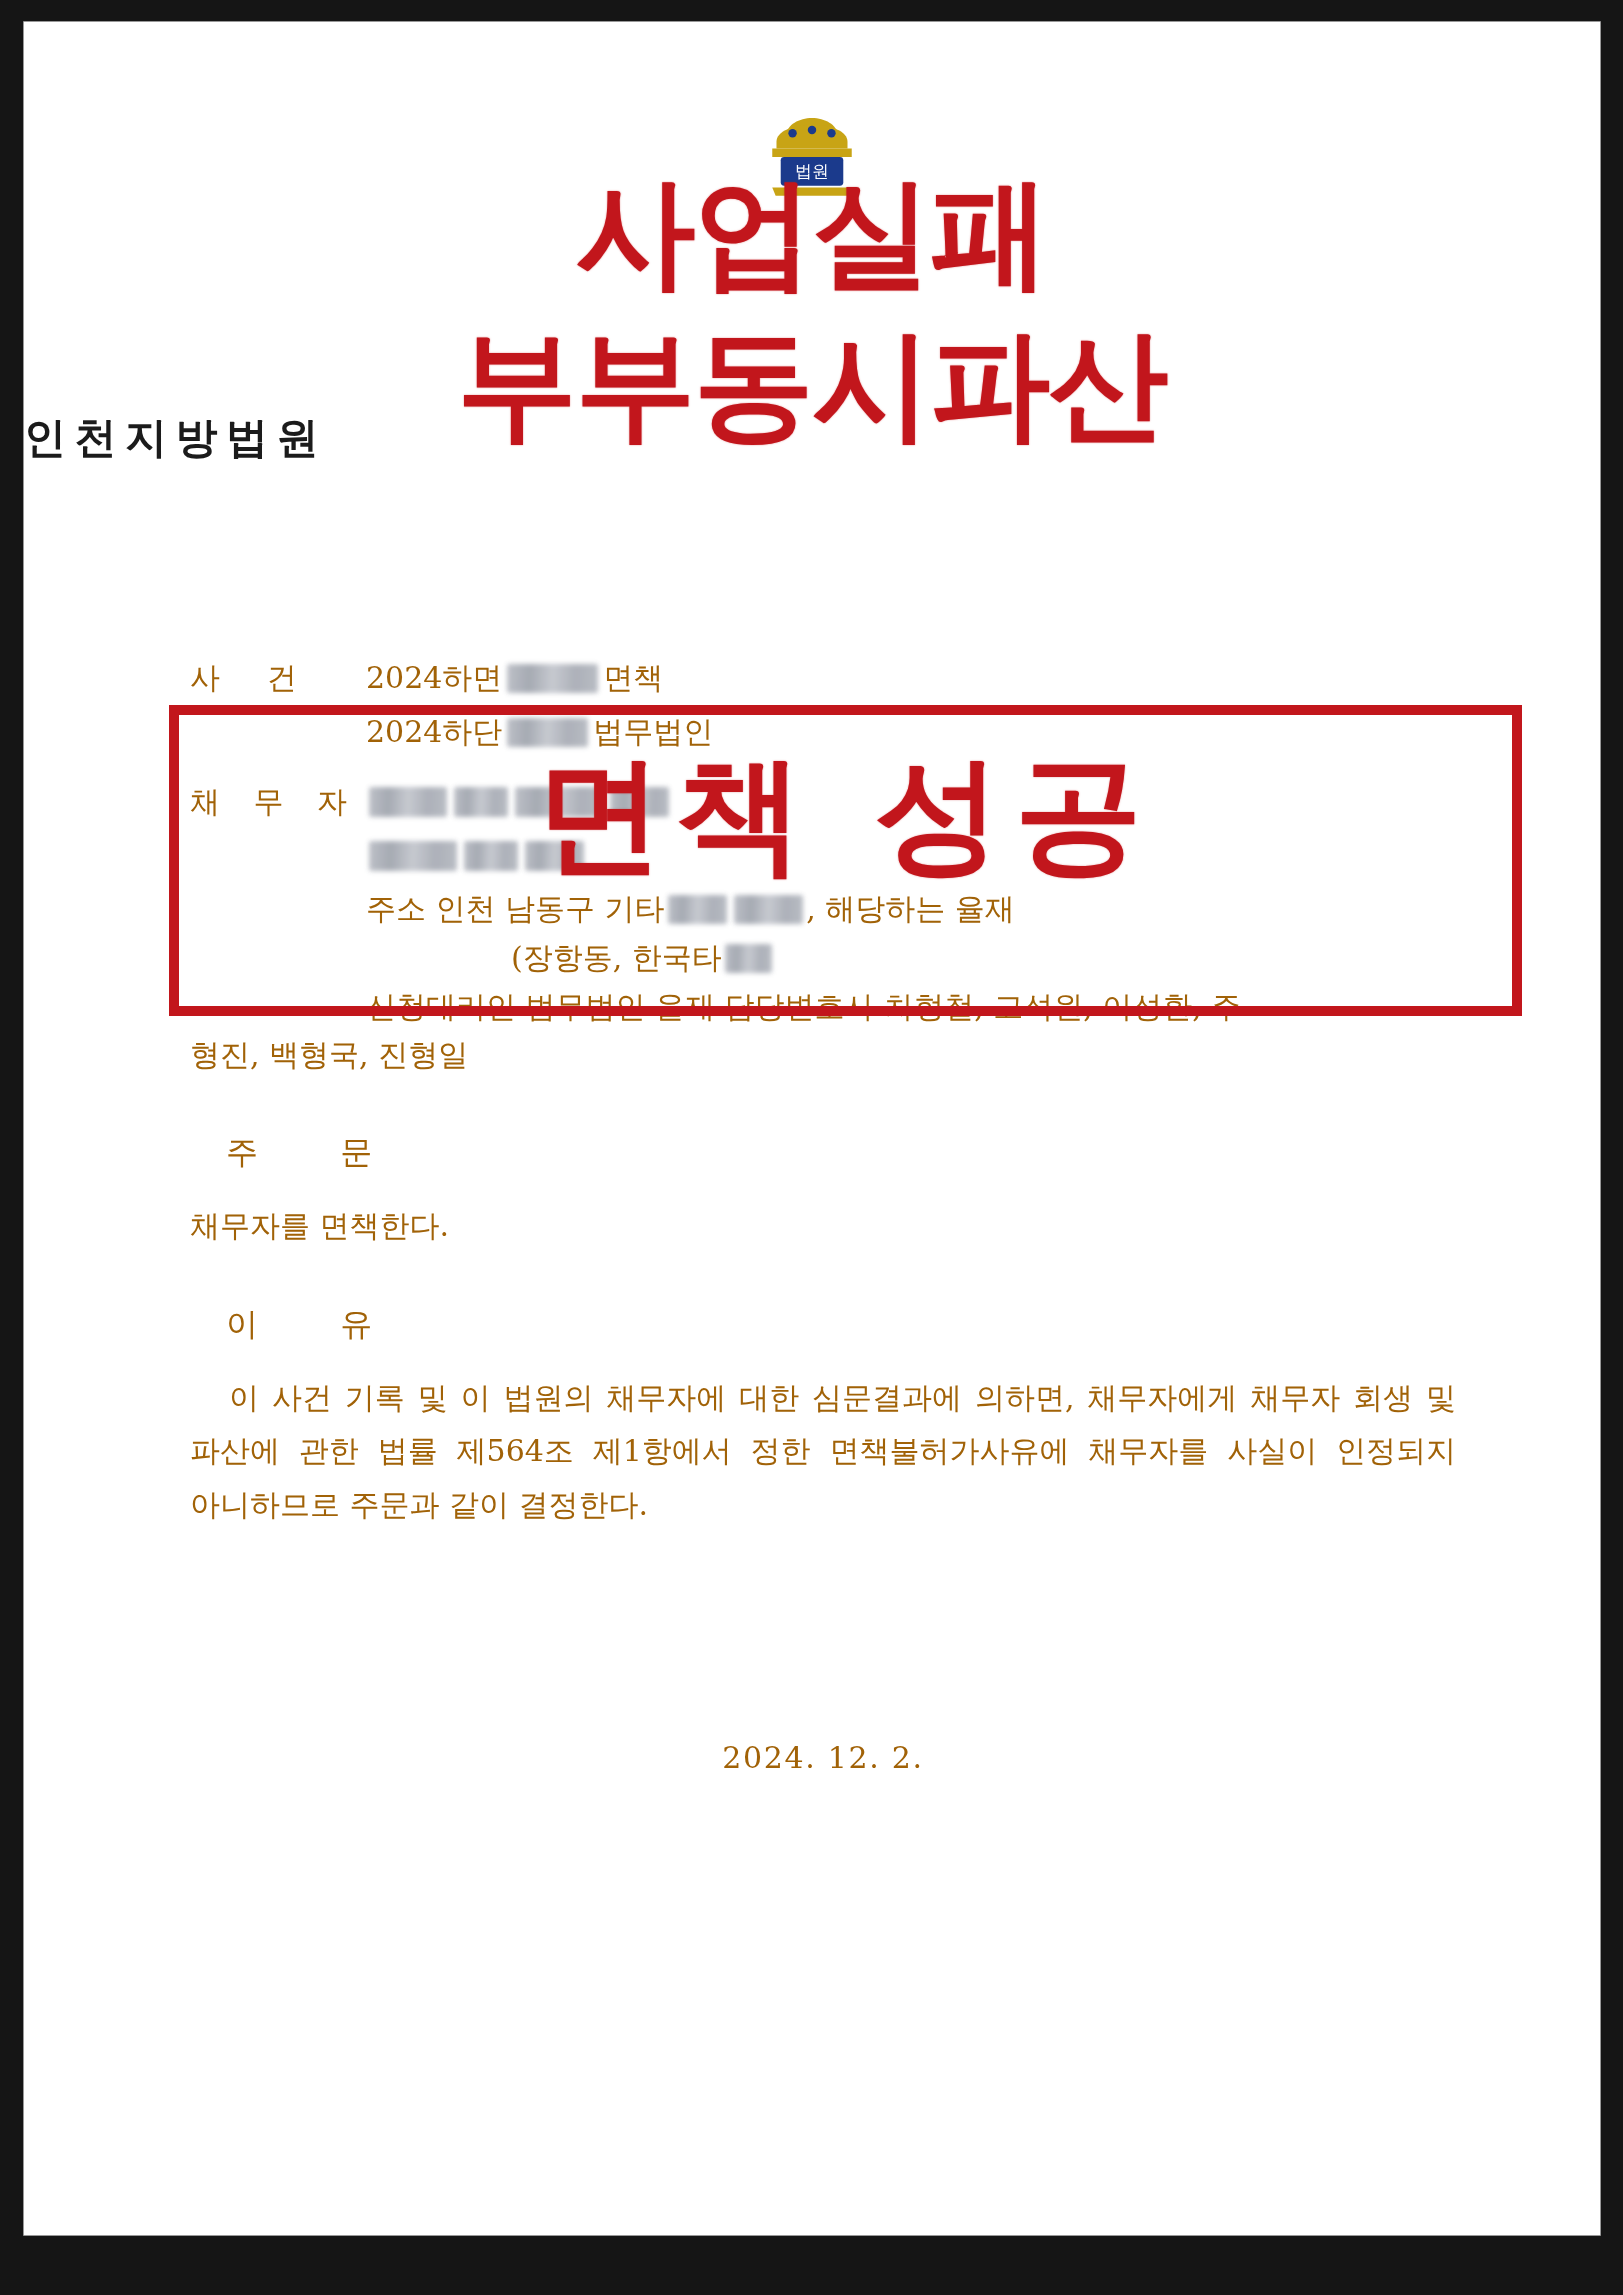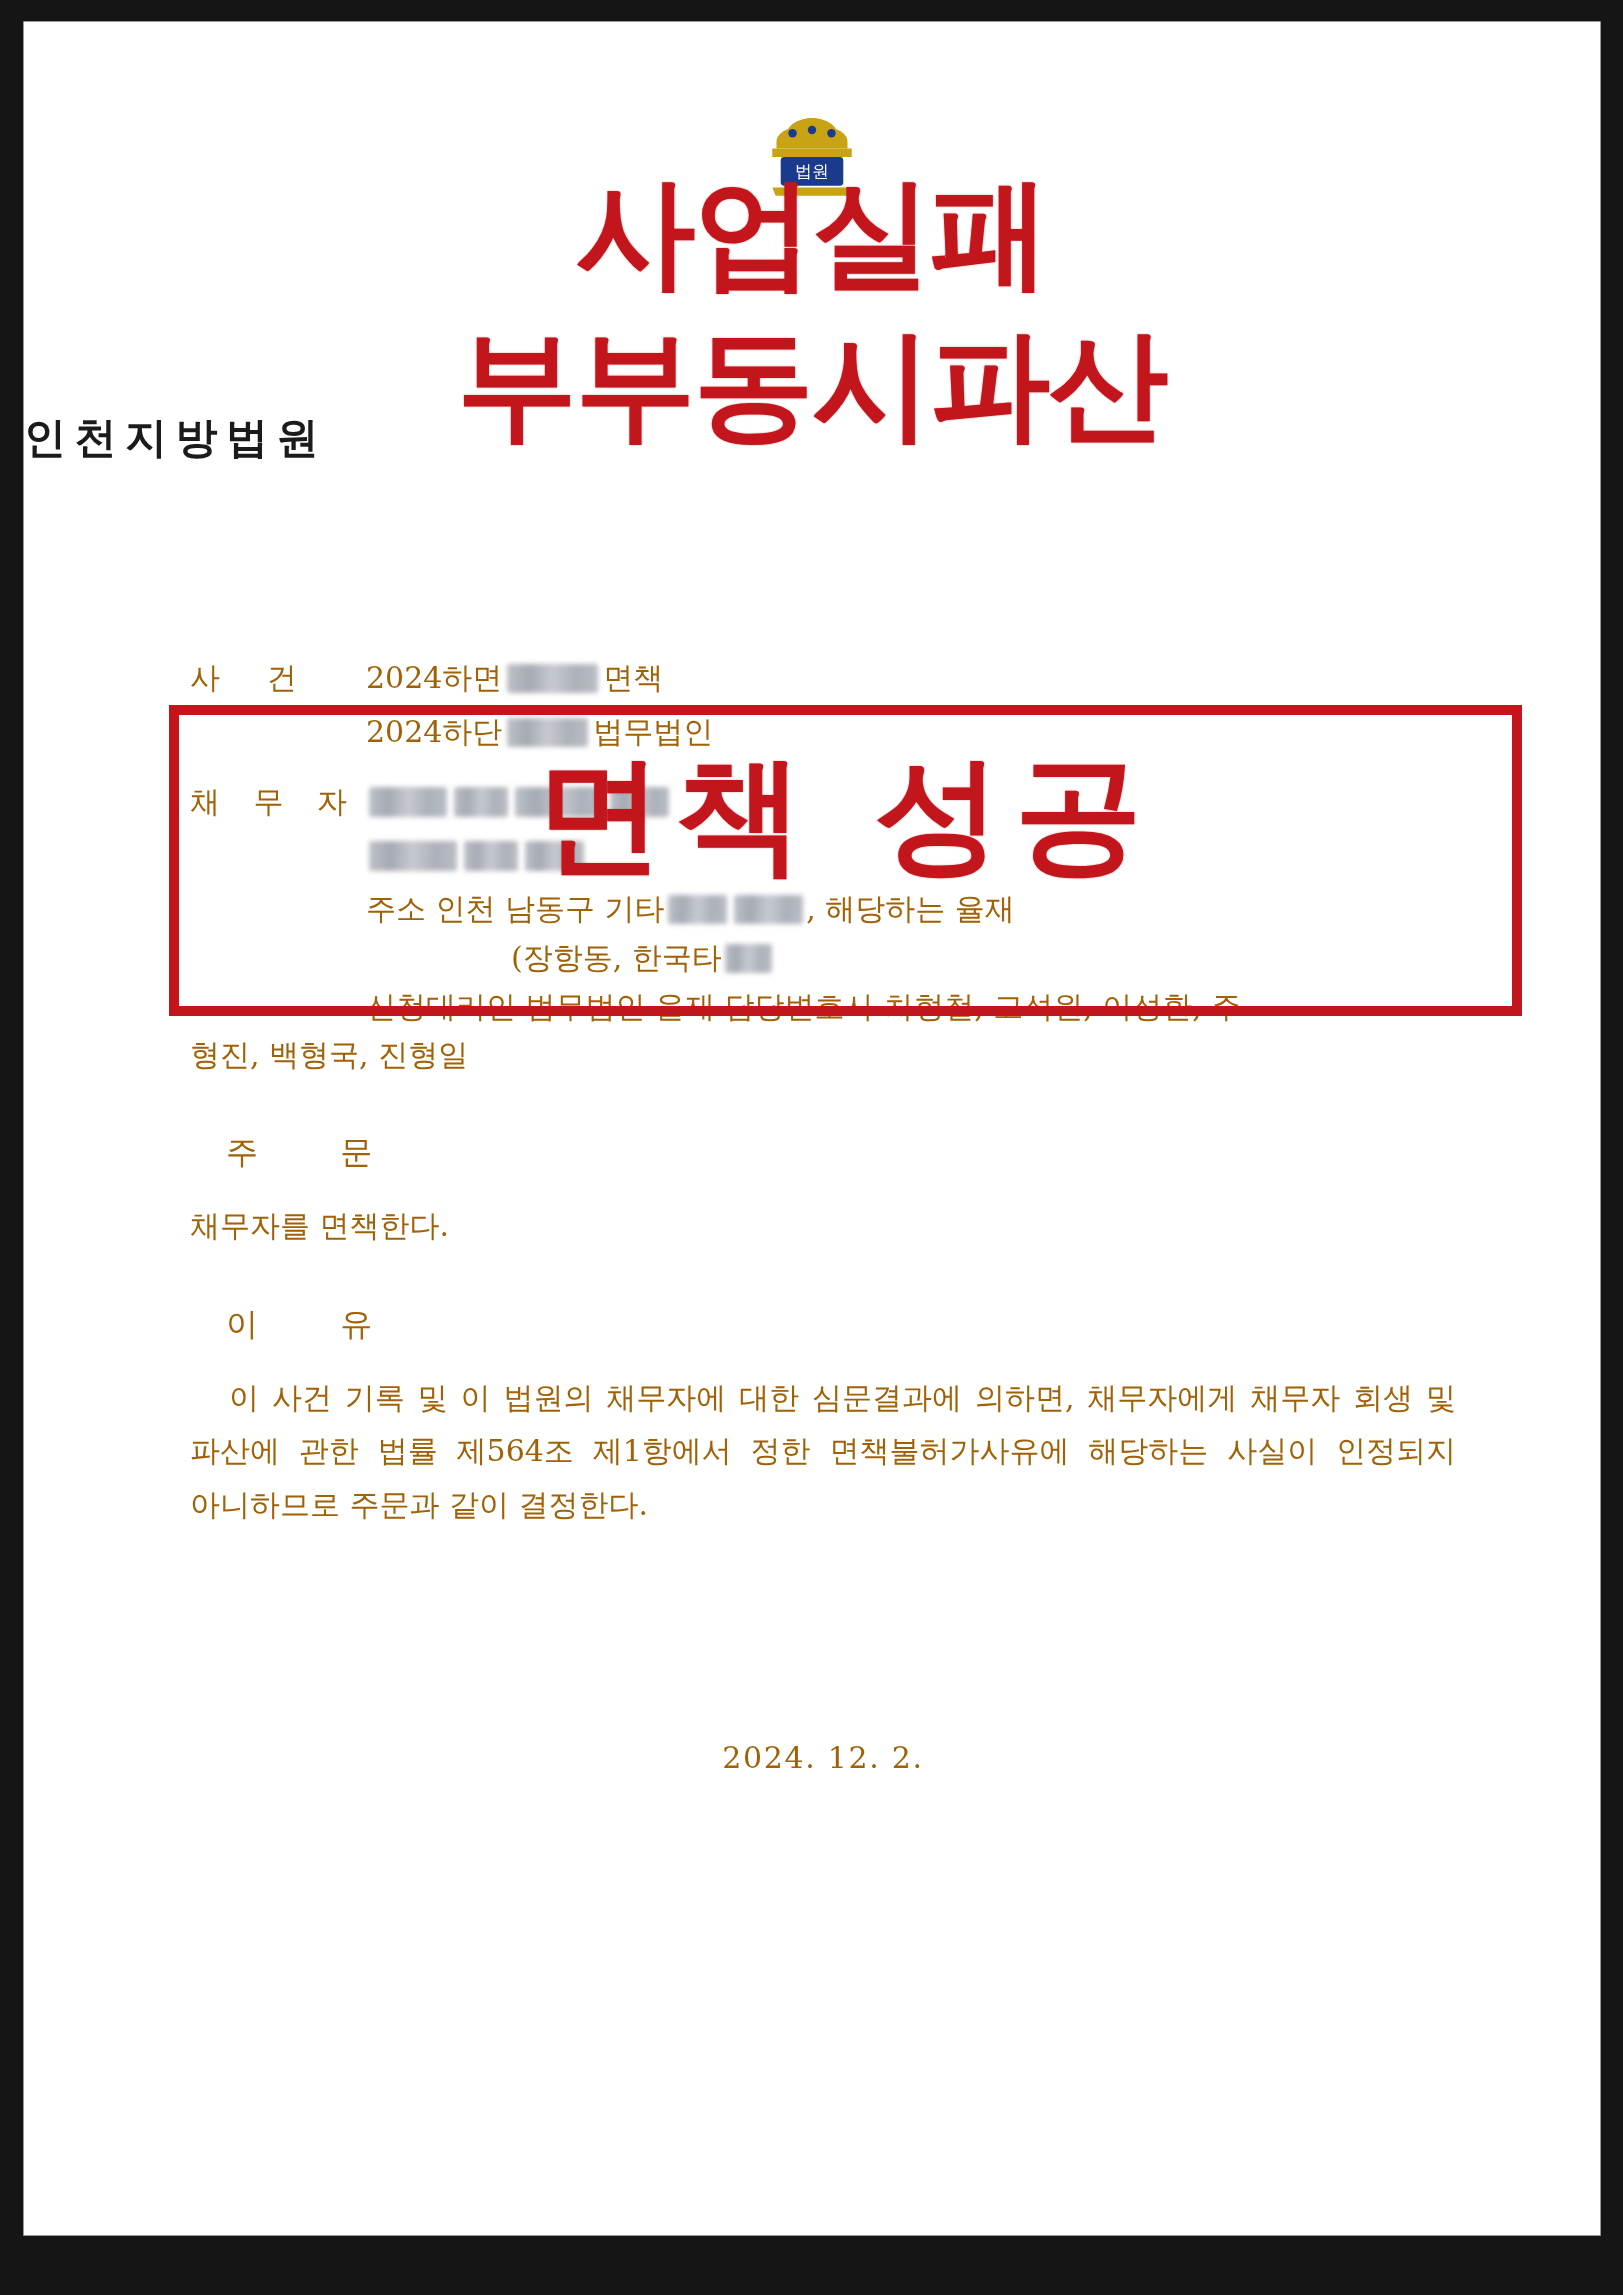--- a/index.html
+++ b/index.html
@@ -241,21 +241,21 @@
         <span>(장항동, 한국타</span><span class="redact r-addr3"></span>
       </div>
 
       <div class="indent-line">신청대리인 법무법인 율재 담당변호사 차형철, 고석원, 이성환, 주</div>
       <div style="margin-left:0;">형진, 백형국, 진형일</div>
 
       <div class="section-title">주      문</div>
       <div class="para">채무자를 면책한다.</div>
 
       <div class="section-title">이      유</div>
-      <div class="para first">이 사건 기록 및 이 법원의 채무자에 대한 심문결과에 의하면, 채무자에게 채무자 회생 및 파산에 관한 법률 제564조 제1항에서 정한 면책불허가사유에 해당하는 사실이 인정되지 아니하므로 주문과 같이 결정한다.</div>
+      <div class="para first">이 사건 기록 및 이 법원의 채무자에 대한 심문결과에 의하면, 채무자에게 채무자 회생 및 파산에 관한 법률 제564조 제1항에서 정한 면책불허가사유에 채무자를 사실이 인정되지 아니하므로 주문과 같이 결정한다.</div>
 
       <div class="decision-date">2024. 12. 2.</div>
     </div>
 
     <div class="headline">
       <span class="l1">사업실패</span>
       <span class="l2">부부동시파산</span>
     </div>
 
     <div class="stamp-box"></div>

